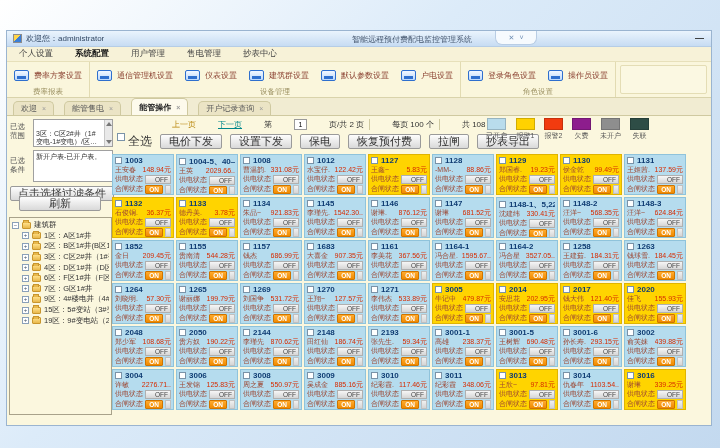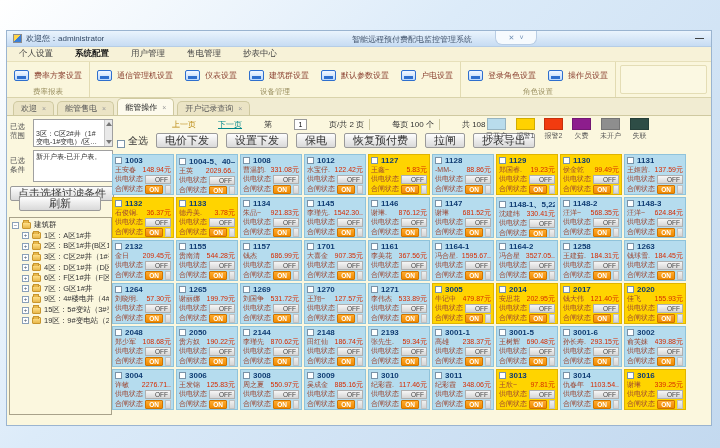--- a/index.html
+++ b/index.html
@@ -22,24 +22,24 @@
   
   .ribbon{height:36px;flex:none;background:#faf6dc;border-bottom:1px solid #d9d3ab;display:flex}
   .rib-group{border-right:1px solid #e2dbb2;display:flex;flex-direction:column;padding:2px 7px 0 7px}
   .rib-btns{flex:1;display:flex;align-items:center;gap:12px}
   .rib-btn{display:flex;align-items:center;gap:5px;font-size:8px;color:#8a4030;white-space:nowrap;cursor:default}
   .mon{width:15px;height:11px;flex:none;border:1px solid #2e6fce;border-radius:2px;background:linear-gradient(#f2f8ff,#bcd8fb);position:relative}
   .mon::after{content:"";position:absolute;left:2px;right:2px;bottom:1px;height:3px;background:#2e6fce}
   .rib-caption{height:10px;text-align:center;font-size:7.5px;color:#9a8f60}
   .rib-rest{flex:1;margin:3px 4px;border:1px solid #e4ddb5;background:#fbf8e2;border-radius:2px}
   
-  .tabstrip{height:18px;flex:none;background:#f1ecd2;border-bottom:1px solid #cfc9a0;display:flex;align-items:flex-end;gap:3px;padding-left:6px}
+  .tabstrip{height:18px;flex:none;background:#f1ecd2;border-bottom:1px solid #cfc9a0;display:flex;align-items:flex-end;gap:10px;padding-left:6px}
   .doc-tab{height:14px;padding:0 7px;background:#ebe4c5;border:1px solid #cfc9a0;border-bottom:none;border-radius:5px 5px 0 0;
            display:flex;align-items:center;gap:5px;font-size:8px;color:#5a5a5a;white-space:nowrap}
-  .doc-tab.active{height:17px;background:#fdfaec;font-weight:normal;color:#222}
+  .doc-tab.active{height:17px;background:#fdfaec;font-weight:bold;color:#222}
   .tab-x{font-size:7px;color:#9a9a9a}
   
   .content{position:relative;flex:1;background:#fbf7de;overflow:hidden}
   .side-label{position:absolute;width:17px;font-size:7.5px;color:#555;word-break:break-all;line-height:9px}
   .listbox{position:absolute;left:26px;top:3px;width:80px;height:28px;background:#fff;border:1px solid #a0a0a0;
            font-size:7px;color:#333;line-height:8.5px;padding:1px 10px 1px 2px;white-space:pre-line;overflow:hidden}
   .sb{position:absolute;right:0;top:0;bottom:0;width:8px;background:#e9e9e9;border-left:1px solid #c8c8c8}
   .sb i{position:absolute;left:1px;width:0;height:0;border-left:3px solid transparent;border-right:3px solid transparent}
   .sb .up{top:2px;border-bottom:4px solid #777}
   .sb .dn{bottom:2px;border-top:4px solid #777}
@@ -55,21 +55,21 @@
   .exp{width:7px;height:7px;flex:none;border:1px solid #8aa0b8;background:#fff;font-size:6px;line-height:5px;text-align:center;color:#456}
   .fold{width:9px;height:7px;flex:none;background:linear-gradient(#ffe08a,#e8b84b);border:1px solid #c9962d;border-radius:1px;position:relative}
   .fold::before{content:"";position:absolute;top:-2.5px;left:-0.5px;width:4px;height:2px;background:#e8b84b;border:1px solid #c9962d;border-bottom:none}
   
   .pager{position:absolute;left:165px;top:3px;display:flex;align-items:center;gap:22px;font-size:8px;color:#333;white-space:nowrap}
   .pg-prev{color:#b8860b}
   .pg-next{color:#00868b;text-decoration:underline}
   .pg-seg{border-right:1px solid #cfc9a0;padding-right:5px}
   .pg-input{width:13px;height:11px;border:1px solid #9a9a9a;font-size:7px;text-align:center;padding:0;background:#fff}
   .toolbar{position:absolute;left:110px;top:17px;display:flex;align-items:center;gap:8px}
-  .selall{display:flex;align-items:flex-end;gap:3px;font-size:10px;color:#333}
+  .selall{display:flex;align-items:flex-start;gap:3px;font-size:12px;color:#333}
   .cb2{width:8px;height:8px;background:#fff;border:1px solid #7a93a8;flex:none}
   .toolbar .btn{padding:0 8px}
   .legend{position:absolute;left:479px;top:2px;display:flex;gap:9px}
   .lg-item{display:flex;flex-direction:column;align-items:center;gap:1px}
   .lg-sw{width:19px;height:12px;border:1px solid rgba(0,0,0,.18)}
   .lg-lb{font-size:7px;color:#555;white-space:nowrap}
   
   .cards{position:absolute;left:105px;top:38px;display:grid;grid-template-columns:repeat(9,62px);grid-auto-rows:41px;gap:2px}
   .card{border:1px solid #8fc3db;background:#b5dcee;padding:1px 2px;display:flex;flex-direction:column;overflow:hidden}
   .card.alarm{background:#ffd400;border-color:#e0b400}
@@ -682,21 +682,21 @@
           <div class="c-row">
             <span>合闸状态</span>
             <span class="on-badge">ON</span>
             <span class="on-rest"></span>
           </div>
         </div>
 
         <div class="card open">
           <div class="c-head">
             <span class="cb"></span>
-            <span class="c-room">2132</span>
+            <span class="c-room">1852</span>
           </div>
           <div class="c-name">
             <span class="nm">金日</span>
             <span class="bal">209.45元</span>
           </div>
           <div class="c-row">
             <span>供电状态</span>
             <span class="off-box">OFF</span>
           </div>
           <div class="c-row">
@@ -742,21 +742,21 @@
           <div class="c-row">
             <span>合闸状态</span>
             <span class="on-badge">ON</span>
             <span class="on-rest"></span>
           </div>
         </div>
 
         <div class="card open">
           <div class="c-head">
             <span class="cb"></span>
-            <span class="c-room">1701</span>
+            <span class="c-room">1683</span>
           </div>
           <div class="c-name">
             <span class="nm">大喜金</span>
             <span class="bal">907.35元</span>
           </div>
           <div class="c-row">
             <span>供电状态</span>
             <span class="off-box">OFF</span>
           </div>
           <div class="c-row">

